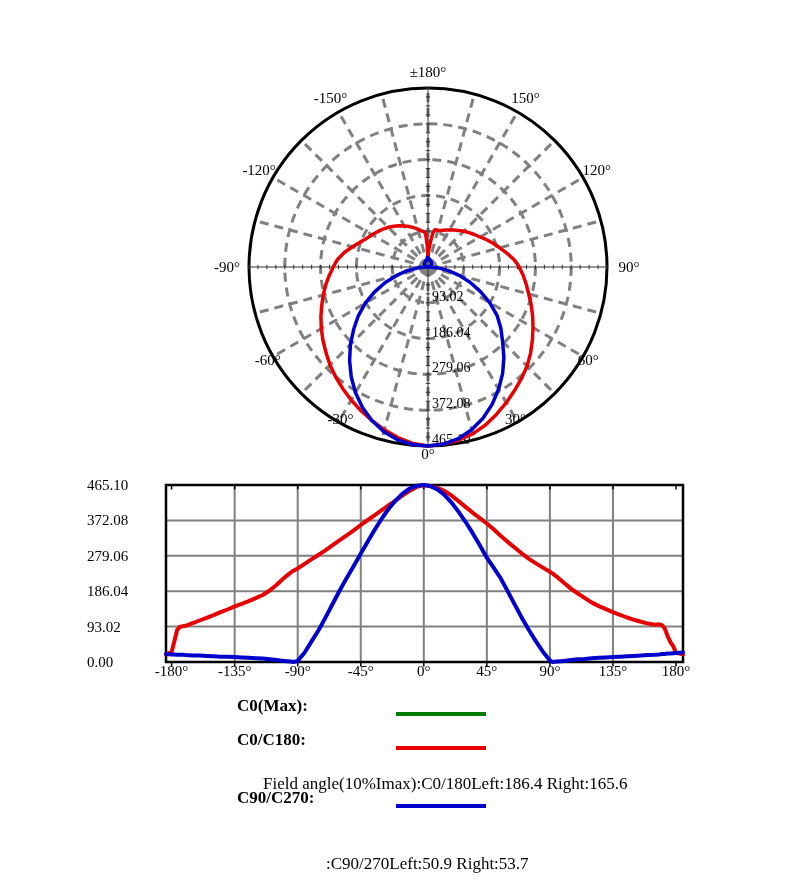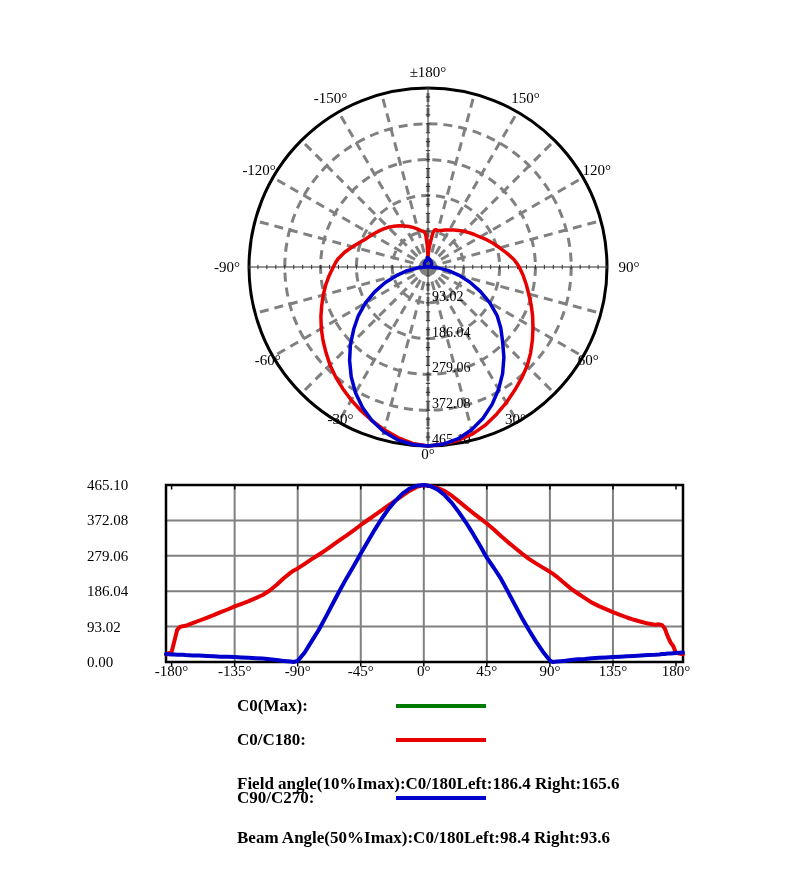--- a/index.html
+++ b/index.html
@@ -1,26 +1,26 @@
 <!DOCTYPE html>
 <html><head>
 <meta charset="utf-8">
 <style>
   html,body{margin:0;padding:0;background:#ffffff;}
   body{width:805px;height:880px;overflow:hidden;font-family:"Liberation Serif",serif;color:#000;}
   .page{position:relative;width:805px;height:880px;background:#fff;}
   #charts{position:absolute;left:0;top:0;}
   .legend{position:absolute;left:0;top:0;width:805px;height:0;}
-  .legend-row{position:absolute;display:flex;align-items:center;gap:33px;}
+  .legend-row{position:absolute;display:flex;align-items:flex-end;gap:33px;}
   .legend-row .legend-label{display:inline-block;width:126px;font-size:17px;font-weight:bold;}
   .legend-row .legend-swatch{display:inline-block;width:90px;height:4px;}
   .lr1{left:237px;top:696px;}
   .lr2{left:237px;top:722px;margin-top:8px;}
   .lr3{left:237px;top:748px;margin-top:40px;}
-  .info-line{position:absolute;font-size:17px;font-weight:bold;white-space:nowrap;}
+  .info-line{position:absolute;font-size:17px;font-weight:normal;white-space:nowrap;margin-left:26px;}
   .il1{left:237px;top:774px;}
   .il2{left:300px;top:800px;}
   .il3{left:237px;top:828px;}
   .il4{left:300px;top:854px;}
 </style>
 </head>
 <body>
 
 <div class="page">
 
@@ -235,15 +235,15 @@
       <span class="legend-label">C0/C180:</span>
       <span class="legend-swatch sw1" style="background: rgb(230, 0, 0);"></span>
     </div>
     <div class="legend-row lr3">
       <span class="legend-label">C90/C270:</span>
       <span class="legend-swatch sw2" style="background: rgb(0, 0, 204);"></span>
     </div>
   </div>
 
   <div class="info-line il1">Field angle(10%Imax):C0/180Left:186.4 Right:165.6</div>
-  <div class="info-line il3">Beam Angle(50%Imax):C0/180Left:98.4 Right:93.6</div>
+  <div class="info-line il4">:C90/270Left:50.9 Right:53.7</div>
 
 </div>
 
 </body></html>

